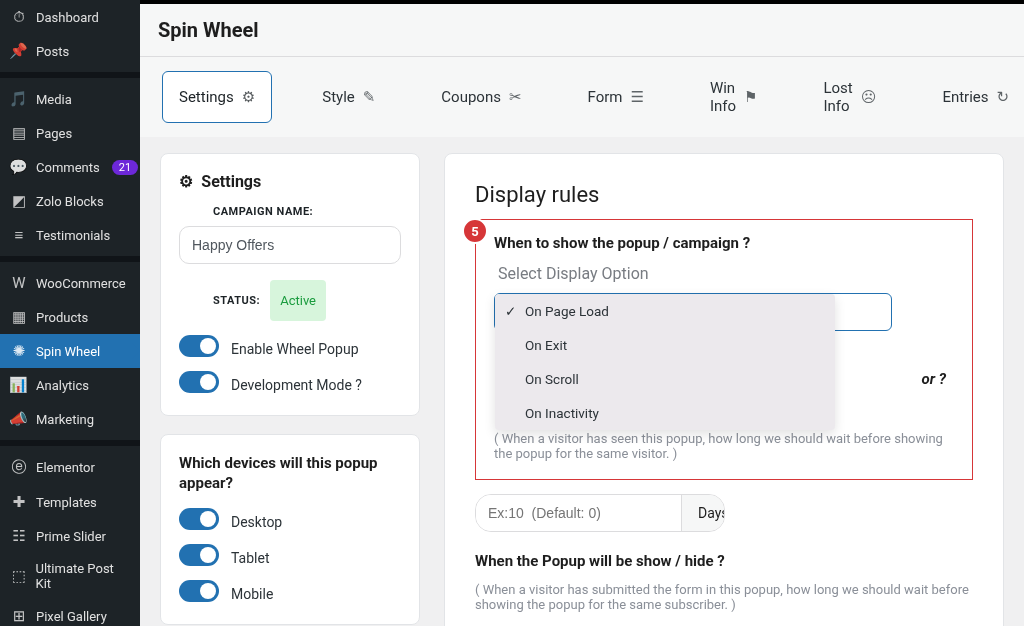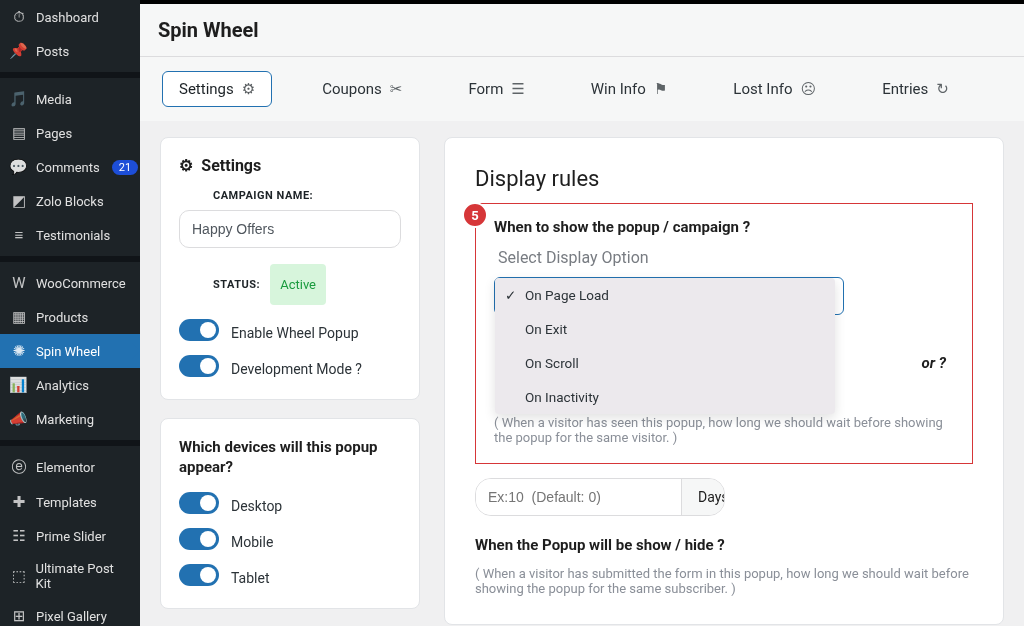--- a/index.html
+++ b/index.html
@@ -5,21 +5,21 @@
 * { box-sizing: border-box; margin: 0; padding: 0; }
 body { font-family: -apple-system, BlinkMacSystemFont, "Segoe UI", Roboto, sans-serif; font-size: 14px; color: #1e1e1e; background: #f0f0f1; width: 1024px; height: 626px; overflow: hidden; }
 
 
 .sidebar { position: fixed; left: 0; top: 0; width: 140px; height: 100%; background: #1d2327; color: #f0f0f1; overflow-y: auto; }
 .sidebar .menu-item { display: flex; align-items: center; padding: 8px 10px; color: #e0e0e0; font-size: 13px; cursor: pointer; gap: 8px; position: relative; }
 .sidebar .menu-item.active { background: #2271b1; color: #fff; }
 .sidebar .menu-item.active::after { content: ""; position: absolute; right: -8px; top: 50%; transform: translateY(-50%); border: 8px solid transparent; border-left-color: #2271b1; }
 .sidebar .sep { height: 6px; background: #101418; margin: 4px 0; }
 .menu-icon { width: 18px; display: inline-flex; justify-content: center; opacity: .85; font-size: 15px; }
-.badge { background: #1d4ed8; color: #fff; border-radius: 10px; padding: 1px 7px; font-size: 11px; margin-left: 4px; }
+.badge { background: #6d28d9; color: #fff; border-radius: 10px; padding: 1px 7px; font-size: 11px; margin-left: 4px; }
 
 
 .main { margin-left: 140px; height: 100%; display: flex; flex-direction: column; }
 .topbar { background: #000; height: 4px; }
 .page-title { background: #f6f7f7; padding: 14px 18px; font-size: 20px; font-weight: 700; border-bottom: 1px solid #dcdcde; }
 .tabs { background: #f6f7f7; padding: 14px 22px; display: flex; gap: 34px; }
 .tab { display: flex; align-items: center; gap: 8px; font-size: 15px; color: #2c3338; cursor: pointer; padding: 8px 16px; border-radius: 6px; }
 .tab.active { border: 1.5px solid #2271b1; color: #1d2327; background: #fff; }
 .tab-icon { font-size: 15px; opacity: .75; }
 
@@ -36,21 +36,21 @@
 .toggle::after { content: ""; position: absolute; width: 16px; height: 16px; background: #fff; border-radius: 50%; top: 3px; right: 3px; }
 
 .right-col { flex: 1; }
 .panel { background: #fff; border: 1px solid #e2e4e7; border-radius: 8px; padding: 28px 30px; }
 .panel h2 { font-size: 22px; font-weight: 400; margin-bottom: 12px; }
 .highlight-box { border: 1.5px solid #d63638; position: relative; padding: 14px 18px 18px; margin-bottom: 14px; }
 .marker { position: absolute; left: -14px; top: -2px; width: 26px; height: 26px; background: #d63638; color: #fff; border-radius: 50%; display: flex; align-items: center; justify-content: center; font-weight: 700; font-size: 13px; border: 2px solid #fff; }
 .q-title { font-weight: 700; font-size: 15px; margin-bottom: 12px; }
 .hint { font-size: 16px; color: #787c82; margin: 8px 4px 10px; }
 .paren { color: #8a8f98; font-size: 13px; }
-.dropdown { position: relative; border: 1.5px solid #2271b1; border-radius: 6px; background: #fff; width: 350px; height: 38px; }
+.dropdown { position: relative; border: 1.5px solid #2271b1; border-radius: 6px; background: #fff; width: 398px; height: 38px; }
 .dropdown-menu { position: absolute; top: 0; left: 0; width: 340px; background: #ece9ed; border-radius: 4px; box-shadow: 0 4px 12px rgba(0,0,0,.12); overflow: hidden; z-index: 5; }
 .opt { padding: 9px 14px 9px 30px; font-size: 13.5px; color: #2c3338; cursor: pointer; position: relative; }
 .opt.sel::before { content: "✓"; position: absolute; left: 10px; }
 .behind-text { position: absolute; right: 26px; top: 150px; font-weight: 700; font-size: 15px; font-style: italic; }
 .inline-input { display: flex; align-items: stretch; width: 250px; border: 1px solid #dcdcde; border-radius: 16px; overflow: hidden; margin-top: 4px; }
 .inline-input input { flex: 1; border: none; padding: 10px 12px; font-size: 14px; color: #8a8f98; }
 .inline-input .suffix { background: #f6f7f7; border-left: 1px solid #dcdcde; padding: 10px 16px; font-size: 14px; }
 .section { margin-top: 20px; }
 </style>
 </head>
@@ -133,20 +133,24 @@
 
 <div class="main">
   <div class="topbar"></div>
   <div class="page-title">Spin Wheel</div>
   <div class="tabs" id="tabs">
       <div class="tab active">
         <span>Settings</span>
         <span class="tab-icon">⚙</span>
       </div>
       <div class="tab">
+        <span>Style</span>
+        <span class="tab-icon">✎</span>
+      </div>
+      <div class="tab">
         <span>Coupons</span>
         <span class="tab-icon">✂</span>
       </div>
       <div class="tab">
         <span>Form</span>
         <span class="tab-icon">☰</span>
       </div>
       <div class="tab">
         <span>Win Info</span>
         <span class="tab-icon">⚑</span>
@@ -187,25 +191,25 @@
 
       <div class="card">
         <h3 style="font-size:15px;line-height:1.35">Which devices will this popup appear?</h3>
         <div id="devices">
             <div class="toggle-row">
               <div class="toggle"></div>
               <span>Desktop</span>
             </div>
             <div class="toggle-row">
               <div class="toggle"></div>
-              <span>Mobile</span>
+              <span>Tablet</span>
             </div>
             <div class="toggle-row">
               <div class="toggle"></div>
-              <span>Tablet</span>
+              <span>Mobile</span>
             </div>
           </div>
       </div>
 
     </div>
 
     <div class="right-col">
       <div class="panel">
         <h2>Display rules</h2>
 

